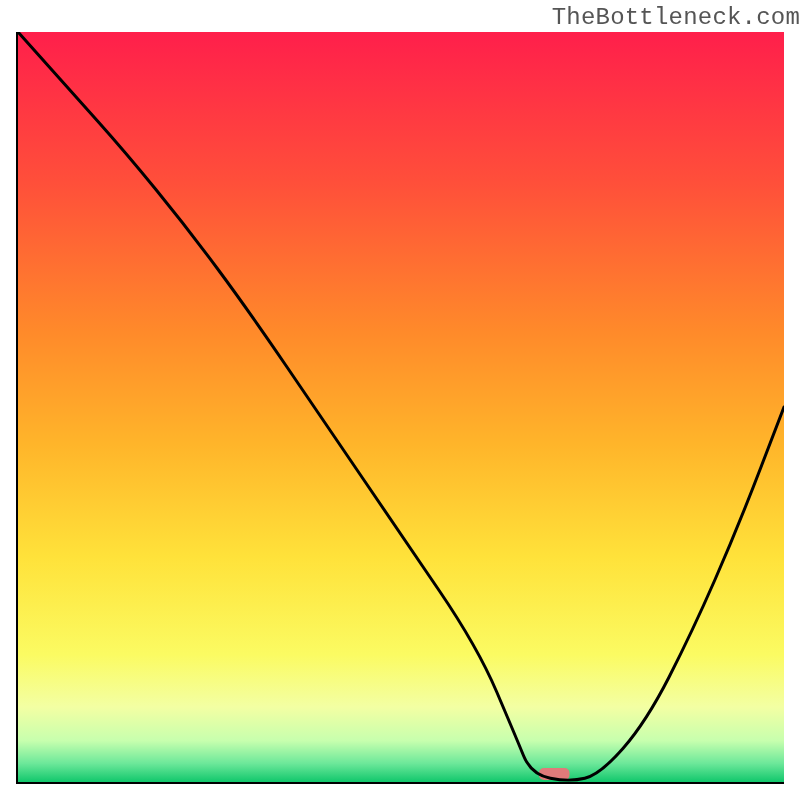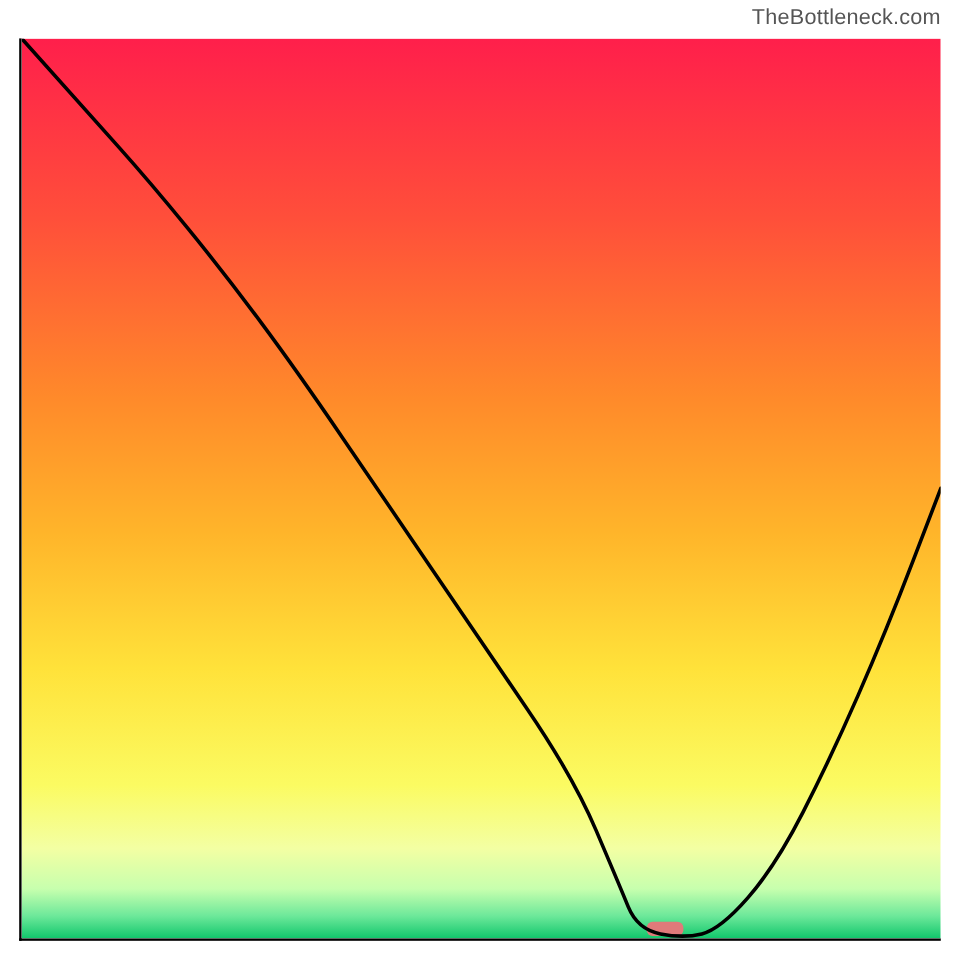--- a/index.html
+++ b/index.html
@@ -12,26 +12,27 @@
     overflow: hidden;
   }
   .stage {
     position: relative;
     width: 800px;
     height: 800px;
   }
   .watermark {
     position: absolute;
     top: 4px;
-    right: 16px;
-    font-size: 18px;
+    right: 0;
+    font-size: 24px;
     color: #555555;
     letter-spacing: 0.2px;
     font-weight: 400;
     z-index: 10;
+    font-family: Liberation Mono, monospace;
   }
   .plot {
     position: absolute;
     left: 16px;
     top: 32px;
     width: 768px;
     height: 752px;
     border: 2px solid #000000;
     border-top: none;
     border-right: none;

